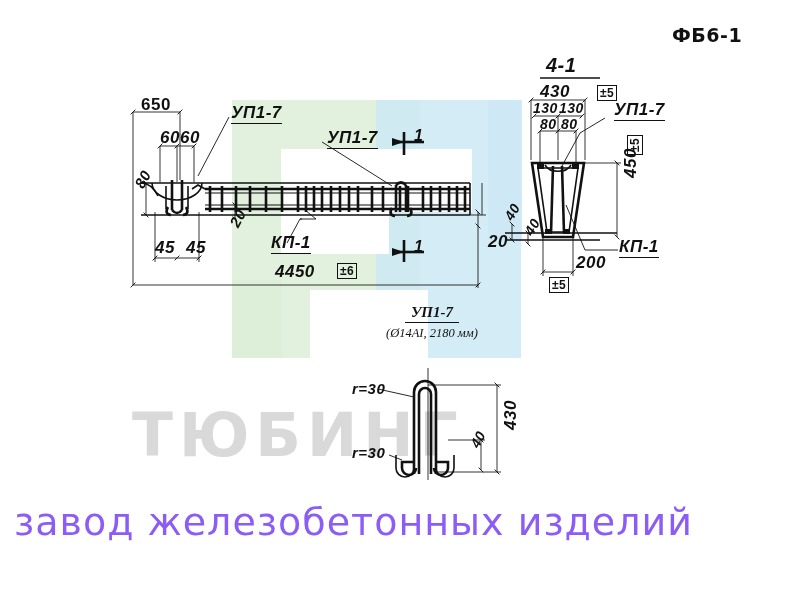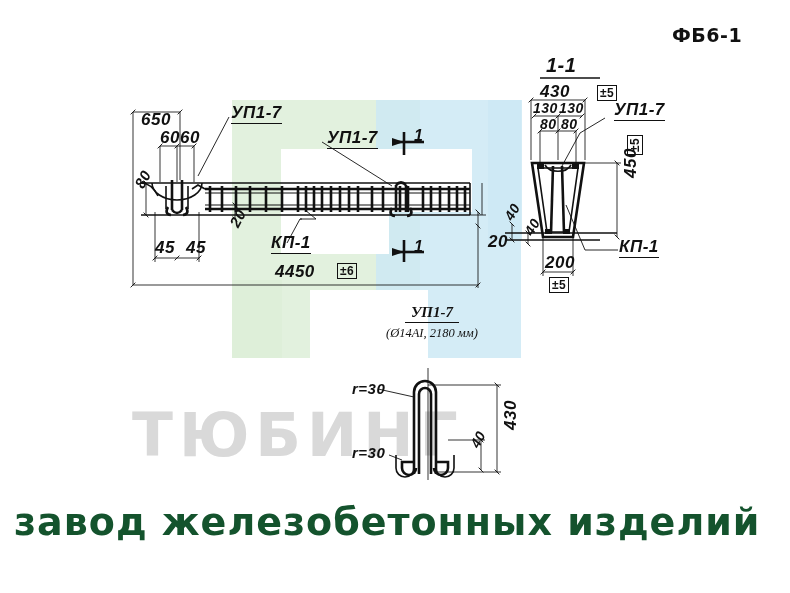--- a/index.html
+++ b/index.html
@@ -11,21 +11,21 @@
   
   .wm-block{position:absolute;pointer-events:none;}
   .wm-green{background:#ddeed8;opacity:.85;}
   .wm-blue{background:#cde9f5;opacity:.85;}
   .wm-white{background:#ffffff;}
 
   .wm-text{position:absolute;pointer-events:none;
            font-family:"DejaVu Sans","Liberation Sans",sans-serif;
            color:#d9d9d9;white-space:nowrap;letter-spacing:2px;}
   .wm-big{font-size:60px;font-weight:700;letter-spacing:6px;}
-  .wm-sub{font-size:38px;font-weight:700;letter-spacing:1px;color:#14532d;}
+  .wm-sub{font-size:38px;font-weight:400;letter-spacing:1px;color:#8b5cf6;}
 
   
   #ink{position:absolute;left:0;top:0;width:790px;height:593px;}
 
   .code-label{position:absolute;font-family:"Liberation Sans",sans-serif;
               font-size:17px;font-weight:700;color:#111;letter-spacing:.5px;}
 
   .det-title{position:absolute;text-align:center;
              font-family:"Liberation Serif",serif;color:#111;}
   .det-title .nm{font-size:15px;font-weight:700;font-style:italic;
@@ -244,50 +244,50 @@
     </g>
   </svg>
 
   <div class="code-label" style="left:672px;top:24px;font-size:19px;font-weight:700;
               font-family:'DejaVu Sans','Liberation Sans',sans-serif;">ФБ6-1</div>
 
   <div class="code-label" style="left:231px;top:103px;font-style:italic;border-bottom:1.6px solid #111;">УП1-7</div>
   <div class="code-label" style="left:327px;top:128px;font-style:italic;border-bottom:1.6px solid #111;">УП1-7</div>
   <div class="code-label" style="left:271px;top:233px;font-style:italic;border-bottom:1.6px solid #111;">КП-1</div>
 
-  <div class="code-label" style="left:141px;top:110px;font-style:italic;text-align:right;">650</div>
+  <div class="code-label" style="left:141px;top:95px;text-align:right;">650</div>
   <div class="code-label" style="left:160px;top:128px;font-style:italic;">60</div>
   <div class="code-label" style="left:180px;top:128px;font-style:italic;">60</div>
   <div class="code-label" style="left:155px;top:238px;font-style:italic;">45</div>
   <div class="code-label" style="left:186px;top:238px;font-style:italic;">45</div>
   <div class="code-label" style="left:131px;top:183px;font-style:italic;font-size:15px;
               transform:rotate(-62deg);transform-origin:left top;">80</div>
   <div class="code-label" style="left:226px;top:222px;font-style:italic;font-size:15px;
               transform:rotate(-62deg);transform-origin:left top;">20</div>
   <div class="code-label" style="left:488px;top:232px;font-style:italic;">20</div>
   <div class="code-label" style="left:275px;top:262px;font-style:italic;">4450</div>
 
   <div class="code-label" style="left:337px;top:263px;font-size:12px;border:1.4px solid #111;padding:0 2px;">±6</div>
 
   <div class="code-label" style="left:414px;top:127px;font-style:italic;font-size:16px;">1</div>
   <div class="code-label" style="left:414px;top:238px;font-style:italic;font-size:16px;">1</div>
 
-  <div class="code-label" style="left:546px;top:54px;font-size:20px;font-style:italic;">1-1</div>
+  <div class="code-label" style="left:546px;top:54px;font-size:20px;font-style:italic;">4-1</div>
 
   <div class="code-label" style="left:614px;top:100px;font-style:italic;border-bottom:1.6px solid #111;">УП1-7</div>
   <div class="code-label" style="left:619px;top:237px;font-style:italic;border-bottom:1.6px solid #111;">КП-1</div>
 
   <div class="code-label" style="left:540px;top:82px;font-style:italic;">430</div>
   <div class="code-label" style="left:533px;top:100px;font-style:italic;font-size:14px;">130</div>
   <div class="code-label" style="left:559px;top:100px;font-style:italic;font-size:14px;">130</div>
   <div class="code-label" style="left:540px;top:116px;font-style:italic;font-size:14px;">80</div>
   <div class="code-label" style="left:561px;top:116px;font-style:italic;font-size:14px;">80</div>
   <div class="code-label" style="left:621px;top:178px;font-style:italic;
               transform:rotate(-90deg);transform-origin:left top;">450</div>
-  <div class="code-label" style="left:545px;top:253px;font-style:italic;">200</div>
+  <div class="code-label" style="left:576px;top:253px;font-style:italic;">200</div>
   <div class="code-label" style="left:521px;top:230px;font-style:italic;font-size:14px;
               transform:rotate(-60deg);transform-origin:left top;">40</div>
   <div class="code-label" style="left:501px;top:215px;font-style:italic;font-size:14px;
               transform:rotate(-60deg);transform-origin:left top;">40</div>
 
   <div class="code-label" style="left:597px;top:85px;font-size:12px;border:1.4px solid #111;padding:0 2px;">±5</div>
   <div class="code-label" style="left:627px;top:155px;font-size:12px;border:1.4px solid #111;padding:0 2px;
               transform:rotate(-90deg);transform-origin:left top;">±5</div>
   <div class="code-label" style="left:549px;top:277px;font-size:12px;border:1.4px solid #111;padding:0 2px;">±5</div>
 

